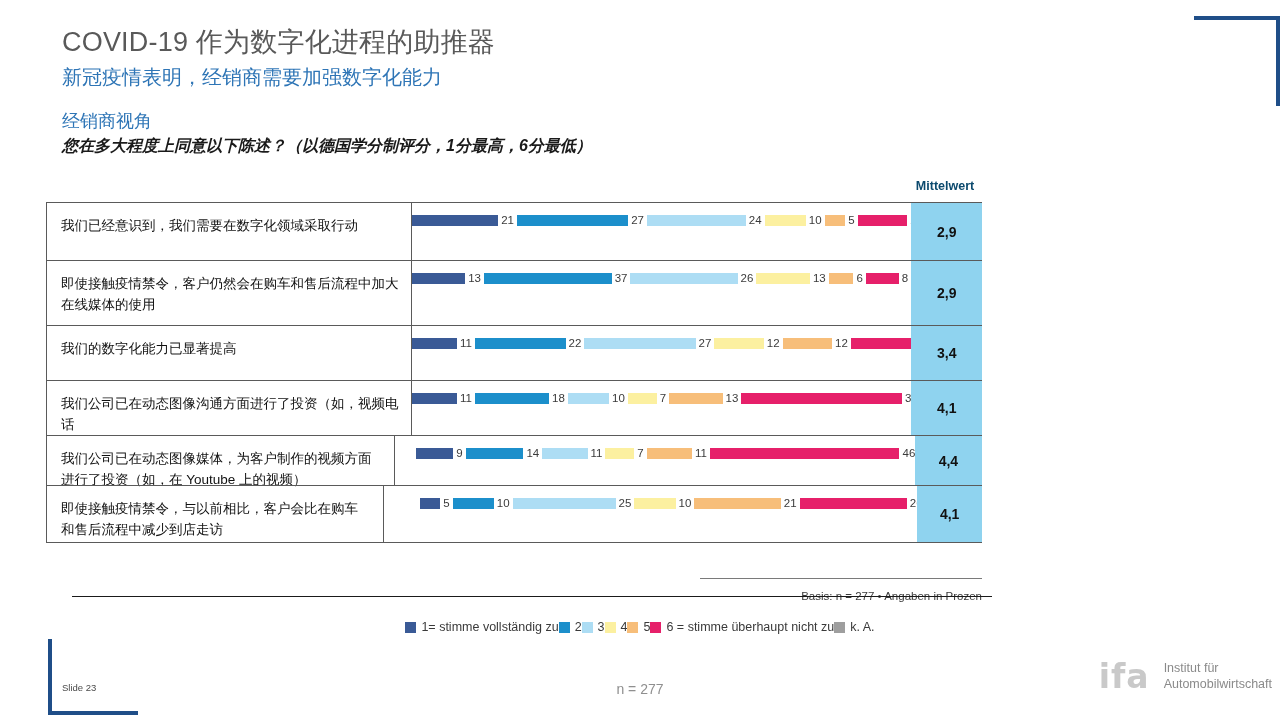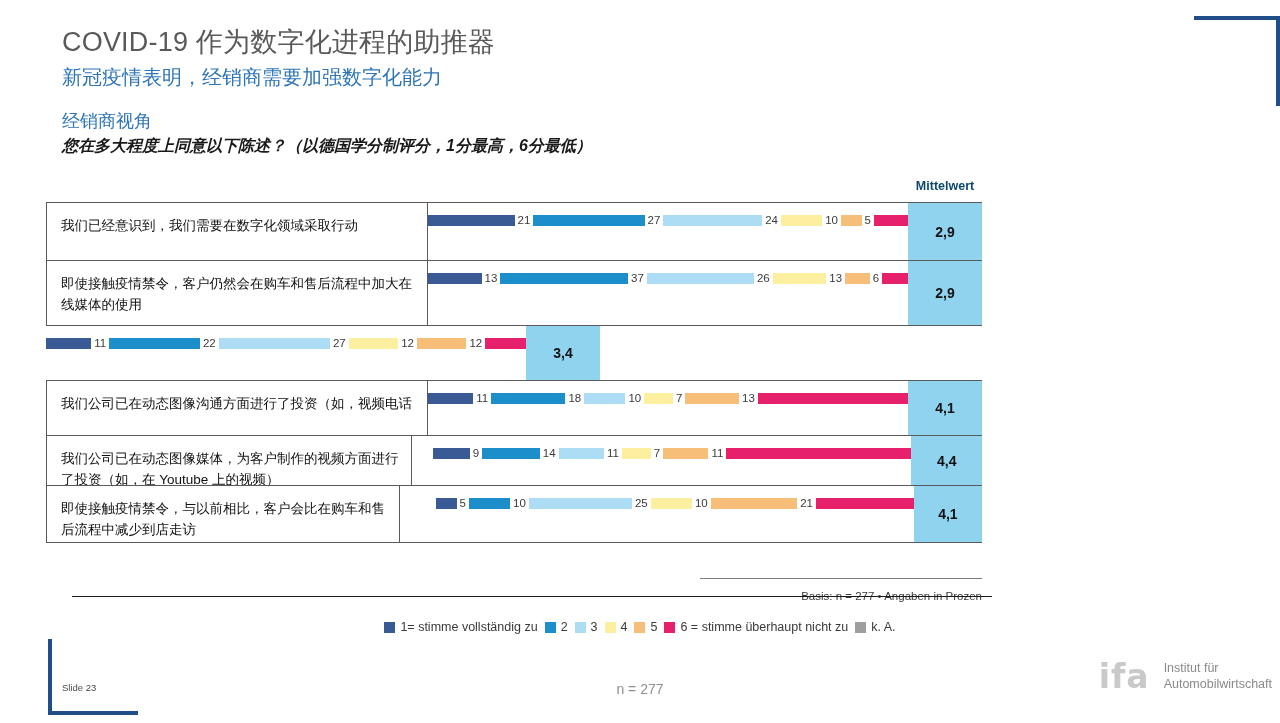--- a/index.html
+++ b/index.html
@@ -31,37 +31,37 @@
   .grid{position:absolute;left:46px;top:202px;width:936px;}
   .row{position:relative;display:flex;border-top:1px solid #5a5a5a;box-sizing:border-box;}
   .row:last-child{border-bottom:1px solid #5a5a5a;gap:36px;}
 
   .cell-text{position:relative;width:382px;box-sizing:border-box;
     border-left:1px solid #5a5a5a;border-right:1px solid #5a5a5a;
     padding:13px 12px 10px 14px;font-size:13.5px;color:#111;line-height:1.55;}
   .cell-bar{position:relative;width:480px;box-sizing:border-box;}
   .cell-mean{position:relative;width:74px;box-sizing:border-box;background:#8FD3EF;
     display:flex;align-items:center;justify-content:center;
-    font-size:14px;font-weight:bold;color:#111;}
+    font-size:14px;font-weight:bold;color:#111;margin-left:42px;}
 
   .bars{position:absolute;left:0;top:12px;display:flex;align-items:center;white-space:nowrap;}
   .seg{height:11px;display:inline-block;vertical-align:middle;}
   .seg-lbl{font-size:11.5px;color:#3a3a3a;padding:0 3px 0 3px;
     display:inline-block;line-height:11px;vertical-align:middle;}
   .ka{height:11px;width:5px;background:#9e9e9e;display:inline-block;vertical-align:middle;
       margin-left:2px;}
 
   
   .basis{position:absolute;left:700px;top:578px;width:282px;text-align:right;
     font-size:11.5px;color:#3a3a3a;border-top:1px solid #7a7a7a;padding-top:11px;}
   .rule{position:absolute;left:72px;top:596px;width:920px;border-top:1.5px solid #1a1a1a;}
 
   
   .legend{position:absolute;left:0;top:620px;width:1280px;display:flex;
-    justify-content:center;align-items:center;gap:7px;font-size:12.5px;color:#3a3a3a;}
+    justify-content:center;align-items:center;font-size:12.5px;color:#3a3a3a;}
   .legend .li{display:flex;align-items:center;gap:5px;}
   .sw{width:11px;height:11px;display:inline-block;}
 
   
   .slide-no{position:absolute;left:62px;top:682px;font-size:9.5px;color:#4a4a4a;}
   .n-center{position:absolute;left:0;top:681px;width:1280px;text-align:center;
     font-size:14px;color:#8f8f8f;}
   .logo{position:absolute;right:8px;top:660px;display:flex;align-items:center;gap:14px;}
   .logo-mark{font-size:33px;font-weight:bold;color:#c9c9c9;letter-spacing:1px;
     line-height:1;font-family:"DejaVu Sans",sans-serif;}
@@ -121,20 +121,21 @@
             <span class="seg" style="background: rgb(247, 190, 122); width: 24.72px;"></span>
             <span class="seg-lbl">6</span>
             <span class="seg" style="background: rgb(230, 32, 106); width: 32.96px;"></span>
             <span class="seg-lbl">8</span>
             <span class="ka" style="width: 12.36px;"></span>
           </div>
         </div>
         <div class="cell-mean">2,9</div>
       </div>
       <div class="row" style="height: 55px;">
+        <div class="cell-text">我们的数字化能力已显著提高</div>
         <div class="cell-bar">
           <div class="bars">
             <span class="seg" style="background: rgb(58, 90, 150); width: 45.32px;"></span>
             <span class="seg-lbl">11</span>
             <span class="seg" style="background: rgb(28, 143, 203); width: 90.64px;"></span>
             <span class="seg-lbl">22</span>
             <span class="seg" style="background: rgb(173, 221, 244); width: 111.24px;"></span>
             <span class="seg-lbl">27</span>
             <span class="seg" style="background: rgb(252, 240, 160); width: 49.44px;"></span>
             <span class="seg-lbl">12</span>

